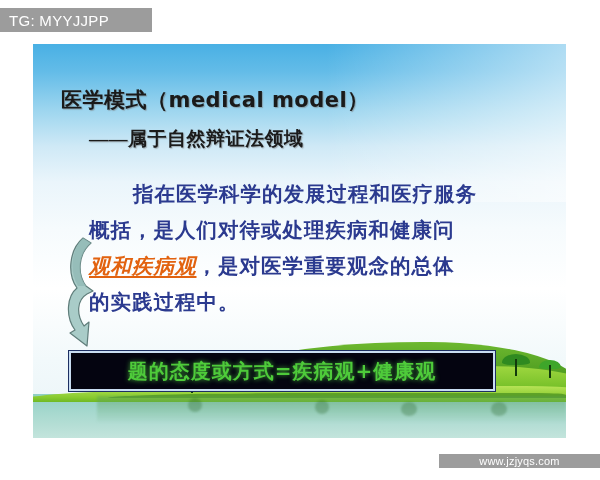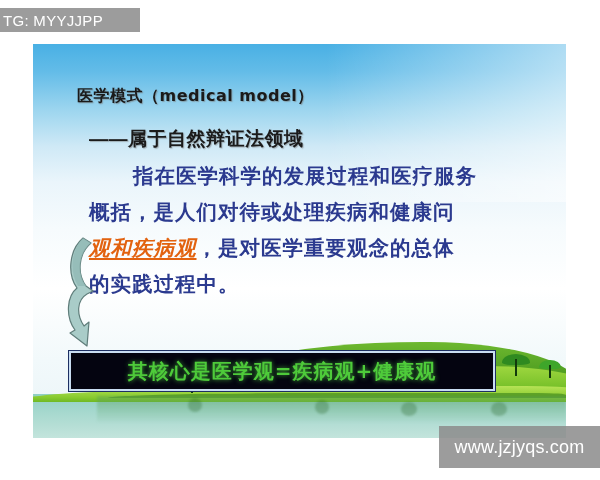--- a/index.html
+++ b/index.html
@@ -145,47 +145,47 @@
   .tree-shadow {
     position: absolute;
     background: rgba(40,100,40,.30);
     filter: blur(1px);
     border-radius: 50%;
   }
 
   
   .slide-title {
     position: absolute;
-    left: 44px;
+    left: 28px;
     top: 42px;
     font-family: "DejaVu Sans", "Liberation Sans", sans-serif;
-    font-size: 16px;
+    font-size: 21px;
     font-weight: 700;
     color: #1a1a1a;
     letter-spacing: .5px;
     text-shadow: 1px 1px 1px rgba(120,120,120,.55);
     white-space: nowrap;
   }
   .slide-subtitle {
     position: absolute;
     left: 56px;
     top: 82px;
-    font-family: Liberation Sans, sans-serif;
+    font-family: Liberation Serif, serif;
     font-size: 19px;
     font-weight: 700;
     color: #1b1b1b;
     letter-spacing: .5px;
     text-shadow: 1px 1px 1px rgba(120,120,120,.5);
     white-space: nowrap;
   }
 
   .body-block {
     position: absolute;
     left: 56px;
-    top: 114px;
+    top: 132px;
     width: 440px;
     font-family: "DejaVu Serif", "Liberation Serif", serif;
     font-size: 20.5px;
     font-weight: 700;
     line-height: 36px;
     color: #2b3a8f;
     letter-spacing: 1px;
   }
   .body-block .line { white-space: nowrap; display: block; }
   .indent { padding-left: 44px; }
@@ -238,34 +238,34 @@
     background: rgba(140,140,140,.86);
     color: #ffffff;
     font-family: "Liberation Sans", sans-serif;
     display: flex;
     align-items: center;
     justify-content: center;
   }
   #wm-top {
     left: 0;
     top: 8px;
-    width: 140px;
+    width: 152px;
     height: 24px;
     font-size: 15px;
     letter-spacing: .3px;
     justify-content: flex-start;
-    padding-left: 3px;
+    padding-left: 9px;
     box-sizing: border-box;
   }
   #wm-bottom {
     right: 0;
     bottom: 12px;
     width: 161px;
-    height: 42px;
-    font-size: 18px;
+    height: 14px;
+    font-size: 11px;
     letter-spacing: .2px;
   }
 </style>
 </head>
 <body>
 
 <div id="page">
 
   <div id="slide">
 
@@ -330,21 +330,21 @@
     </div>
 
     <div class="arrow-wrap">
       <svg width="56" height="116" viewBox="0 0 56 116" xmlns="http://www.w3.org/2000/svg">
         <path d="M22 4 C 8 16, 6 40, 16 54 C 6 62, 4 82, 14 96 L 9 99 L 26 112 L 28 88 L 23 92 C 15 80, 16 66, 26 60 L 32 57 L 25 52 C 16 40, 17 20, 30 9 Z" fill="#a9ccc8" stroke="#5f7d7a" stroke-width="1.2" stroke-linejoin="round"></path>
         <path d="M22 4 C 10 16, 8 38, 17 52 L 25 52 C 16 40, 17 20, 30 9 Z" fill="#90b8b4" opacity=".75"></path>
       </svg>
     </div>
 
     <div class="banner">
-      <span class="banner-text">其核心是医学观=疾病观+健康观</span>
+      <span class="banner-text">题的态度或方式=疾病观+健康观</span>
     </div>
 
   </div>
 
   <div class="wm" id="wm-top">TG: MYYJJPP</div>
 
   <div class="wm" id="wm-bottom">www.jzjyqs.com</div>
 
 </div>
 

